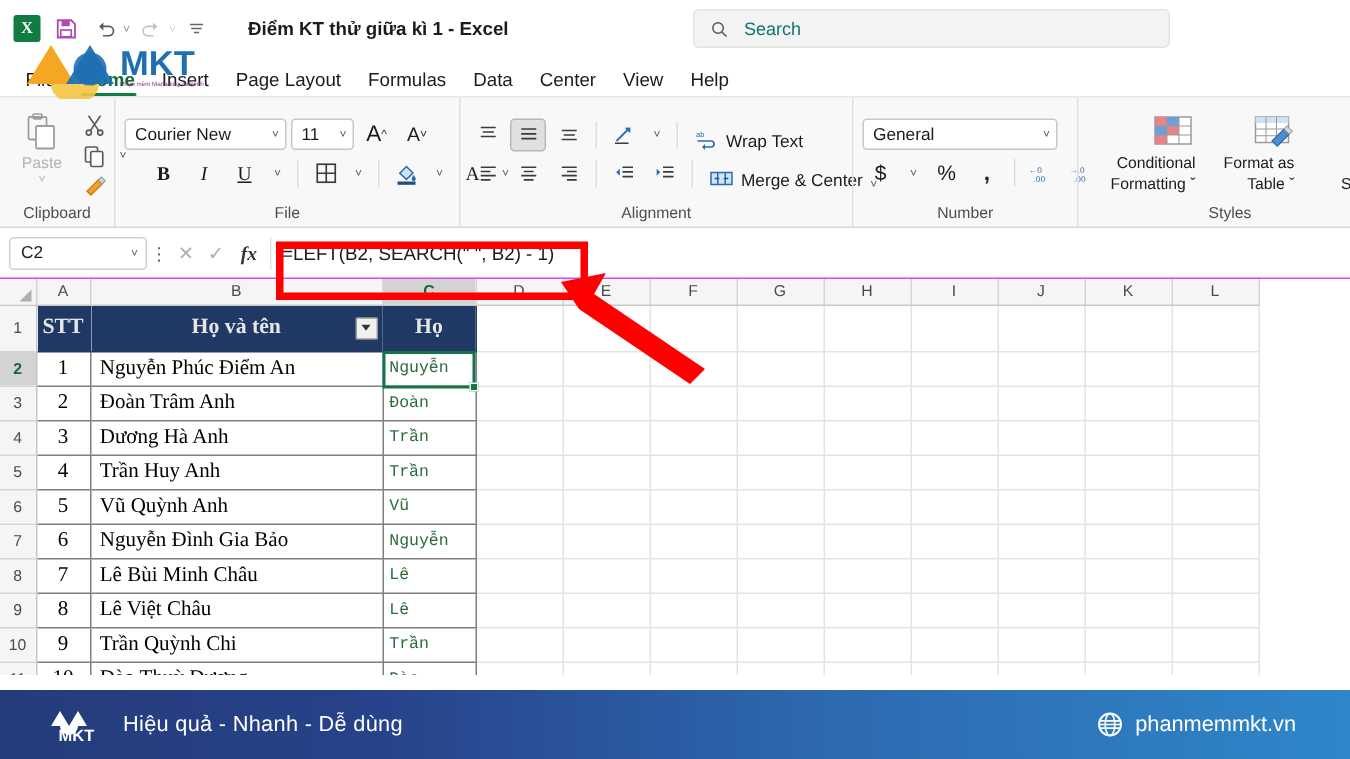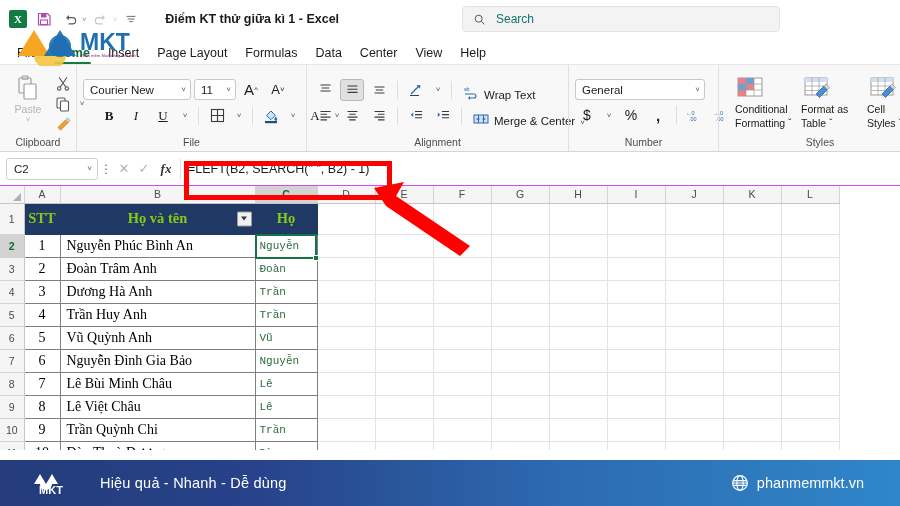--- a/index.html
+++ b/index.html
@@ -134,21 +134,21 @@
     border-radius:3px; white-space:nowrap;
   }
 
   
   .num-rows { display:flex; flex-direction:column; gap:4px; align-items:flex-start;}
   .combo.numfmt { width:130px; height:21px; }
 
   
   .bigbtn {
     width:62px;
-    display:flex; flex-direction:column; align-items:flex-start;
+    display:flex; flex-direction:column; align-items:flex-end;
     gap:2px; padding:2px 0;
     font-size:10.5px; color:#1b1b1b; line-height:11.5px;
     text-align:center;
   }
   .bigbtn .gl { display:block; }
 
   
   .fbar {
     height:34px; background:#fff;
     display:flex; align-items:center;
@@ -205,21 +205,21 @@
   td.cell {
     height:23px;
     border-right:1px solid #e3e3e3;
     border-bottom:1px solid #e3e3e3;
     font-size:12px; padding:0 3px;
     vertical-align:middle; background:#fff;
     overflow:hidden; white-space:nowrap;
   }
   
   td.hdr {
-    background:#1f3864; color:#84cc16;
+    background:#1f3864; color:#e5e5e5;
     font-family:"Liberation Serif", serif;
     font-weight:bold; font-size:14.5px;
     text-align:center;
     border:1px solid #1f3864;
     position:relative;
   }
   td.dat {
     font-family:"Liberation Serif", serif;
     font-size:14px; color:#000;
     border:1px solid #7f7f7f;
@@ -262,21 +262,21 @@
 
   
   .footer {
     position:absolute; left:0; bottom:0;
     width:900px; height:46px;
     background:linear-gradient(90deg,#243c7a 0%,#27428a 28%,#2d6ab0 62%,#2f86c9 100%);
     display:flex; align-items:center;
     color:#fff;
   }
   .f-logo { margin-left:22px; width:58px; display:flex; flex-direction:column; align-items:center;}
-  .f-slogan { font-size:14.5px; margin-left:20px; letter-spacing:.2px; }
+  .f-slogan { font-size:14.5px; margin-left:2px; letter-spacing:.2px; }
   .f-site { margin-left:auto; margin-right:36px; display:flex; align-items:center; gap:8px; font-size:14.5px;}
 
   
   .mkt-wm {
     position:absolute; left:10px; top:22px;
     width:150px; height:44px;
     pointer-events:none;
   }
 
   
@@ -645,21 +645,21 @@
       <td class="cell"></td>
       <td class="cell"></td>
       <td class="cell"></td>
       <td class="cell"></td>
       <td class="cell"></td>
     </tr>
 
     <tr>
       <td class="rh sel">2</td>
       <td class="cell dat ctr">1</td>
-      <td class="cell dat lft">Nguyễn Phúc Bình An</td>
+      <td class="cell dat lft">Nguyễn Phúc Điểm An</td>
       <td class="cell mono">Nguyễn</td>
       <td class="cell"></td>
           <td class="cell"></td>
       <td class="cell"></td>
           <td class="cell"></td>
       <td class="cell"></td>
           <td class="cell"></td>
       <td class="cell"></td>
           <td class="cell"></td>
       <td class="cell"></td>

